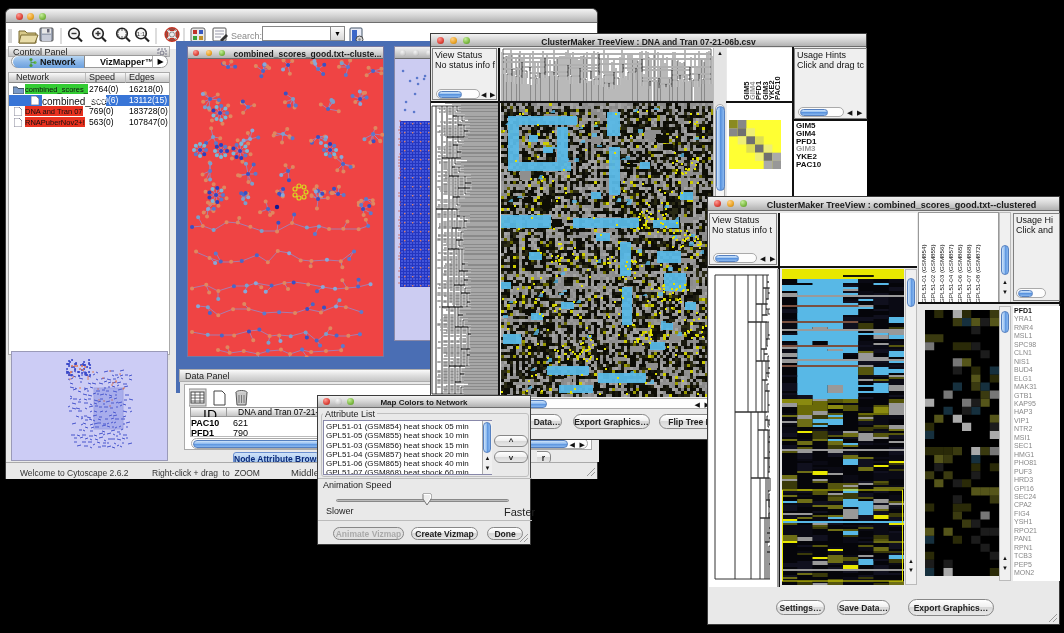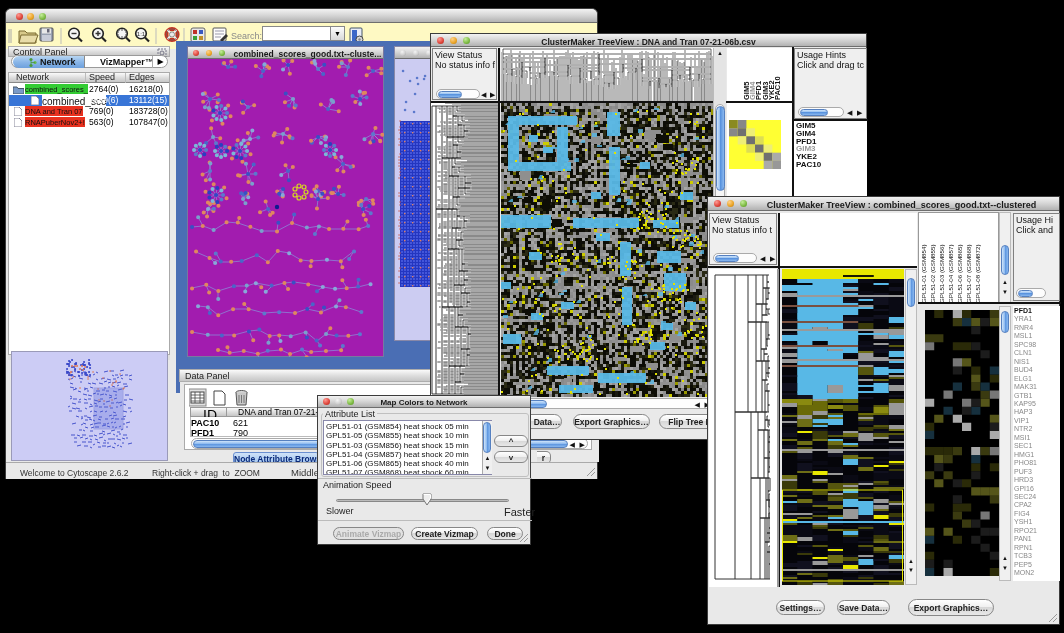--- a/index.html
+++ b/index.html
@@ -25,21 +25,21 @@
 .statusbox{position:absolute;background:#efefef;border:1px solid #808080;color:#111;}
 .blackdiv{position:absolute;background:#111;}
 .greybar{background:linear-gradient(#fafafa,#dedede 50%,#c6c6c6);}
 </style></head><body>
 <div class="win" style="left:5px;top:8px;width:593px;height:471px;border-radius:6px 6px 0 0;">
     <div class="titlebar" style="height:14px;border-radius:6px 6px 0 0;">
       <div class="tl red" style="left:10px;top:4px;"></div>
       <div class="tl org" style="left:21px;top:4px;"></div>
       <div class="tl grn" style="left:33px;top:4px;"></div>
     </div>
-    <div class="abs" style="left:0;top:14px;width:100%;height:26px;background:#fef9c3;">
+    <div class="abs" style="left:0;top:14px;width:100%;height:26px;background:#ffffff;">
       <svg class="abs" style="left:0;top:0;" width="360" height="26">
         <path d="M3 6v14M5 6v14" stroke="#aaa" stroke-width="1"></path>
         <g transform="translate(12,4)">
           <path d="M1 4 L7 4 L9 6 L18 6 L18 16 L1 16 z" fill="#d8c98a" stroke="#7a6a30"></path>
           <path d="M3 8 L20 8 L17 16 L1 16 z" fill="#e8dca8" stroke="#7a6a30"></path>
         </g>
         <g transform="translate(33,4)">
           <rect x="1" y="1" width="13" height="13" rx="1" fill="#9aa2b2" stroke="#555"></rect>
           <rect x="3" y="1.5" width="9" height="5" fill="#e8e8e8"></rect>
           <rect x="8" y="2" width="2.5" height="3.5" fill="#667"></rect>
@@ -188,21 +188,21 @@
               <pattern id="g2" width="8" height="9" patternUnits="userSpaceOnUse">
                 <rect x="1" y="1" width="1.4" height="1.4" fill="#e08060"></rect>
               </pattern>
             </defs>
             <rect x="5" y="62" width="32" height="166" fill="url(#g1)"></rect>
             <rect x="5" y="62" width="32" height="166" fill="url(#g2)"></rect>
             <path d="M5 62h.1M5 68h.1M4 71h.1M5 74h.1M4 80h.1M5 83h.1M4 86h.1M5 95h.1M4 98h.1M4 101h.1M4 104h.1M4 107h.1M5 110h.1M5 113h.1M5 116h.1M4 119h.1M4 134h.1M4 137h.1M5 143h.1M5 146h.1M4 152h.1M5 158h.1M4 161h.1M5 164h.1M4 167h.1M5 170h.1M4 176h.1M4 179h.1M5 185h.1M4 188h.1M5 194h.1M4 197h.1M4 200h.1M5 209h.1M4 212h.1M4 218h.1M4 224h.1" stroke="#c85848" stroke-width="1.3" stroke-linecap="round"></path>
             <path d="M15 22h.1M8 12h.1M22 19h.1M23 25h.1M19 53h.1M20 35h.1M30 17h.1M10 51h.1M29 20h.1M11 43h.1" stroke="#5c79cc" stroke-width="2.5" stroke-linecap="round"></path>
           </svg></div>
       </div>
-      <div class="abs" style="left:11px;top:5px;width:197px;height:311px;background:#a21caf;border:1px solid #7878a0;">
+      <div class="abs" style="left:11px;top:5px;width:197px;height:311px;background:#ef4444;border:1px solid #7878a0;">
         <div class="titlebar" style="height:12px;">
           <div class="tl red" style="left:5px;top:3px;width:6px;height:6px;"></div>
           <div class="tl org" style="left:18px;top:3px;width:6px;height:6px;"></div>
           <div class="tl grn" style="left:31px;top:3px;width:6px;height:6px;"></div>
           <div class="ttxt" style="top:2px;left:22px;font-size:8.5px;">combined_scores_good.txt--cluste...</div>
         </div>
         <div class="abs" style="left:0;top:12px;"><svg width="196" height="298">
             <path d="M40 8L35 5M40 8L36 4M40 8L43 3M40 8L47 8M75 12L79 7M75 12L81 9M75 12L76 6M75 12L73 17M75 12L68 7M75 12L77 5M100 6L104 2M100 6L102 15M100 6L95 1M100 6L95 10M130 10L126 2M130 10L127 5M130 10L136 6M130 10L124 3M130 10L135 15M160 8L162 1M160 8L158 16M160 8L154 3M160 8L154 4M160 8L151 8M185 12L181 9M185 12L179 16M185 12L193 14M185 12L193 10M22 40L15 35M22 40L21 49M22 40L15 43M22 40L17 48M22 40L31 41M22 40L17 34M22 40L30 36M60 48L66 46M60 48L55 43M60 48L55 54M60 48L54 44M105 40L106 48M105 40L108 47M105 40L98 35M105 40L97 43M105 40L101 47M140 50L151 52M140 50L145 42M140 50L143 41M140 50L133 45M140 50L145 43M172 40L167 43M172 40L175 34M172 40L164 37M172 40L172 32M172 40L178 38M172 40L177 34M172 40L172 45M185 75L194 76M185 75L182 83M185 75L176 80M185 75L192 82M185 75L187 69M185 75L192 82M185 75L185 82M95 75L99 70M95 75L94 83M95 75L86 77M95 75L101 77M95 75L104 79M95 75L87 74M95 75L102 78M130 78L137 77M130 78L138 78M130 78L133 84M130 78L124 84M130 78L137 81M130 78L123 82M62 80L60 74M62 80L53 84M62 80L70 78M62 80L56 81M62 80L64 72M25 78L23 69M25 78L18 84M25 78L28 84M25 78L32 79M155 105L165 107M155 105L153 98M155 105L163 108M155 105L155 113M155 105L147 98M155 105L149 111M100 112L101 121M100 112L93 116M100 112L98 106M100 112L105 108M130 140L134 135M130 140L124 136M130 140L126 131M130 140L128 132M130 140L140 139M130 140L129 149M130 140L123 137M60 115L50 116M60 115L66 105M60 115L68 115M60 115L52 117M60 115L58 105M60 115L60 123M60 115L64 125M178 140L171 144M178 140L185 145M178 140L173 146M178 140L185 141M22 112L22 104M22 112L18 121M22 112L15 115M22 112L22 121M22 112L22 104M32 54L39 54M32 54L37 58M32 54L33 61M32 54L29 60M32 54L25 56M32 54L25 52M32 54L28 48M32 54L33 47M32 54L37 49M12 91L18 91M12 91L16 95M12 91L12 97M12 91L8 95M12 91L6 91M12 91L8 87M12 91L12 85M12 91L16 87M33 92L39 92M33 92L37 96M33 92L33 98M33 92L29 96M33 92L27 92M33 92L29 88M33 92L33 86M33 92L37 88M52 92L59 92M52 92L57 96M52 92L53 99M52 92L49 98M52 92L45 94M52 92L45 90M52 92L48 86M52 92L53 85M52 92L57 87M142 91L148 91M142 91L146 95M142 91L142 97M142 91L138 95M142 91L136 91M142 91L138 87M142 91L142 85M142 91L146 87M28 136L35 136M28 136L33 140M28 136L29 143M28 136L25 142M28 136L21 138M28 136L21 134M28 136L24 130M28 136L29 129M28 136L33 131M20 150L16 154M20 150L25 152M20 150L19 158M20 150L26 144M20 150L22 145M20 150L26 150M55 140L53 134M55 140L58 134M55 140L59 135M55 140L57 144M55 140L56 136M55 140L60 138M150 135L143 134M150 135L156 136M150 135L151 128M150 135L143 134M150 135L145 134M150 135L146 130M175 150L171 146M175 150L176 156M175 150L181 147M175 150L183 154M175 150L173 142M80 150L72 153M80 150L85 154M80 150L82 156M80 150L78 143M95 130L93 136M95 130L89 132M95 130L95 138M95 130L91 135M95 130L95 136M130 132L133 136M130 132L132 136M130 132L133 138M130 132L136 133M130 132L129 127M4 168L15 167M15 167L10 158M15 167L26 171M26 171L39 163M39 163L50 164M50 164L51 159M50 164L62 168M62 168L74 172M74 172L89 172M89 172L90 164M89 172L104 164M104 164L106 156M104 164L119 169M119 169L131 167M131 167L127 175M131 167L141 170M141 170L155 170M155 170L159 163M155 170L171 170M171 170L180 167M180 167L178 161M8 193L22 199M22 199L27 204M22 199L33 203M33 203L28 194M33 203L43 203M43 203L54 202M54 202L69 196M69 196L80 203M80 203L90 192M90 192L101 194M101 194L113 201M113 201L123 202M123 202L123 207M123 202L139 201M139 201L153 202M153 202L154 208M153 202L166 192M166 192L161 200M4 229L18 226M18 226L21 233M18 226L30 232M30 232L30 240M30 232L46 227M46 227L59 227M59 227L57 232M59 227L68 224M68 224L73 228M68 224L84 227M84 227L78 233M84 227L96 224M96 224L100 230M96 224L106 223M106 223L120 225M120 225L135 228M135 228L129 232M135 228L147 230M147 230L159 229M159 229L154 221M159 229L170 228M170 228L170 221M170 228L182 225M10 247L20 248M20 248L22 254M20 248L30 256M30 256L45 250M45 250L61 250M61 250L56 245M61 250L76 254M76 254L91 253M91 253L107 254M107 254L119 250M119 250L125 245M119 250L133 253M133 253L136 249M133 253L148 247M148 247L151 241M148 247L158 248M158 248L173 253M4 273L20 276M20 276L34 276M34 276L46 276M46 276L61 272M61 272L65 281M61 272L71 271M71 271L82 277M82 277L80 284M82 277L91 276M91 276L92 282M91 276L103 277M103 277L118 273M118 273L119 279M118 273L129 282M129 282L132 286M129 282L138 275M138 275L142 269M138 275L149 277M149 277L160 277M160 277L172 275M30 291L42 294M42 294L39 288M42 294L56 292M56 292L70 295M70 295L71 301M70 295L80 292M80 292L93 291M93 291L102 295M102 295L101 302M102 295L114 291M114 291L119 298M114 291L123 293M123 293L138 292M138 292L153 291M153 291L155 287" stroke="#8895dd" stroke-width="0.7" fill="none"></path>
             <path d="M35.1 4.8h.1M47.1 7.8h.1M40 8h.1M73.3 17.2h.1M75 12h.1M135.1 15h.1M185 12h.1M22 40h.1M100.9 46.8h.1M140 50h.1M123.9 83.7h.1M18 83.9h.1M155 105h.1M100 112h.1M65.6 105.4h.1M53.1 134.3h.1M55.9 135.6h.1M142.6 133.6h.1M80 150h.1M92.9 135.9h.1M130 132h.1M106.1 155.5h.1M32.7 202.6h.1M53.7 202h.1M68.8 196.2h.1M45.9 227.3h.1M83.5 226.6h.1M129 232.3h.1M170.1 227.5h.1M170.5 220.7h.1M21.8 254.1h.1M124.7 245.2h.1M33.8 276.4h.1M71.3 270.6h.1M128.6 281.6h.1M148.5 276.6h.1" stroke="#4a66c8" stroke-width="4" stroke-linecap="round"></path>
             <path d="M36 4h.1M43.3 2.6h.1M79 7.2h.1M81.1 8.9h.1M67.8 7.1h.1M104.2 2h.1M101.8 14.7h.1M95.5 1.4h.1M124 3.4h.1M162.1 1.5h.1M153.6 3h.1M151 7.7h.1M180.5 8.8h.1M178.6 16.2h.1M193.2 14.2h.1M193.3 9.8h.1M15.1 42.8h.1M16.8 34.2h.1M29.7 35.6h.1M66.1 46.2h.1M55.1 53.7h.1M53.8 43.8h.1M106.5 48.4h.1M96.9 43.3h.1M150.7 52.3h.1M132.8 45.4h.1M167.3 42.9h.1M175.4 34h.1M177 33.7h.1M194.2 75.8h.1M182.3 83.5h.1M192.2 82.2h.1M187.4 69h.1M192.1 81.8h.1M99.2 70h.1M94 83.5h.1M85.6 76.6h.1M101.4 77.3h.1M86.7 74.2h.1M102.1 78.5h.1M137 77.5h.1M123 81.8h.1M59.8 74h.1M23.1 69.3h.1M32.2 79.2h.1M164.9 107.3h.1M155.4 112.5h.1M147.5 98.3h.1M149.3 111.3h.1M97.5 106.2h.1M104.8 107.9h.1M123.5 136.2h.1M126.3 130.5h.1M139.8 139h.1M128.9 149.5h.1M123.5 136.9h.1M50 116.3h.1M51.9 116.7h.1M60.4 123.1h.1M170.7 143.8h.1M185.2 144.7h.1M184.7 141.2h.1M21.6 103.6h.1M17.8 121.2h.1M14.5 115.4h.1M42.5 57.3h.1M34.4 64.7h.1M23.9 61.5h.1M21.5 50.8h.1M29.6 43.3h.1M40.1 46.5h.1M62.5 95.3h.1M54.4 102.7h.1M43.9 99.5h.1M41.5 88.8h.1M49.6 81.3h.1M60.1 84.5h.1M38.5 139.3h.1M30.4 146.7h.1M19.9 143.5h.1M17.5 132.8h.1M25.6 125.3h.1M36.1 128.5h.1M15.7 153.5h.1M25.4 151.9h.1M19 157.6h.1M26 144h.1M22 144.9h.1M59.3 134.8h.1M150.9 127.7h.1M143.4 134h.1M144.9 134h.1M170.8 145.9h.1M175.6 155.9h.1M173.2 141.8h.1M72 153.3h.1M84.6 153.7h.1M82 156.1h.1M77.6 142.6h.1M89.2 132.4h.1M94.7 137.5h.1M132.4 136.3h.1M133.1 137.5h.1M136.2 132.9h.1M128.6 127.2h.1M14.7 166.9h.1M38.5 163.3h.1M49.8 163.6h.1M51.2 159h.1M62.3 167.8h.1M89 172.4h.1M104 164.1h.1M141 170.1h.1M155.3 169.8h.1M159.4 162.6h.1M170.6 170.3h.1M177.8 160.7h.1M8 192.6h.1M21.5 199h.1M43.1 202.7h.1M79.8 203.3h.1M89.7 192.1h.1M112.6 201.4h.1M123.4 202.1h.1M122.6 207.3h.1M152.8 202.2h.1M154.3 208.3h.1M4 229.4h.1M18.2 225.8h.1M21.1 233.5h.1M30.3 232.1h.1M73.2 228.3h.1M96.4 223.9h.1M100 230h.1M120.2 225.5h.1M158.6 229.3h.1M154.3 221.2h.1M30.2 256.2h.1M45 250.2h.1M60.6 250.2h.1M56.2 244.9h.1M107 253.9h.1M132.9 253.5h.1M157.8 248.2h.1M4 273h.1M46.1 276.5h.1M65.2 281.2h.1M81.6 276.9h.1M91.2 276.5h.1M142.3 269.2h.1M160.3 276.7h.1M30 290.9h.1M41.6 293.7h.1M39.4 288.3h.1M55.7 291.9h.1M69.8 294.8h.1M70.8 301.4h.1M92.9 290.5h.1M102 295h.1M118.6 298.3h.1M123.1 292.9h.1M137.9 292h.1M153.1 291.2h.1" stroke="#e0875f" stroke-width="4" stroke-linecap="round"></path>

